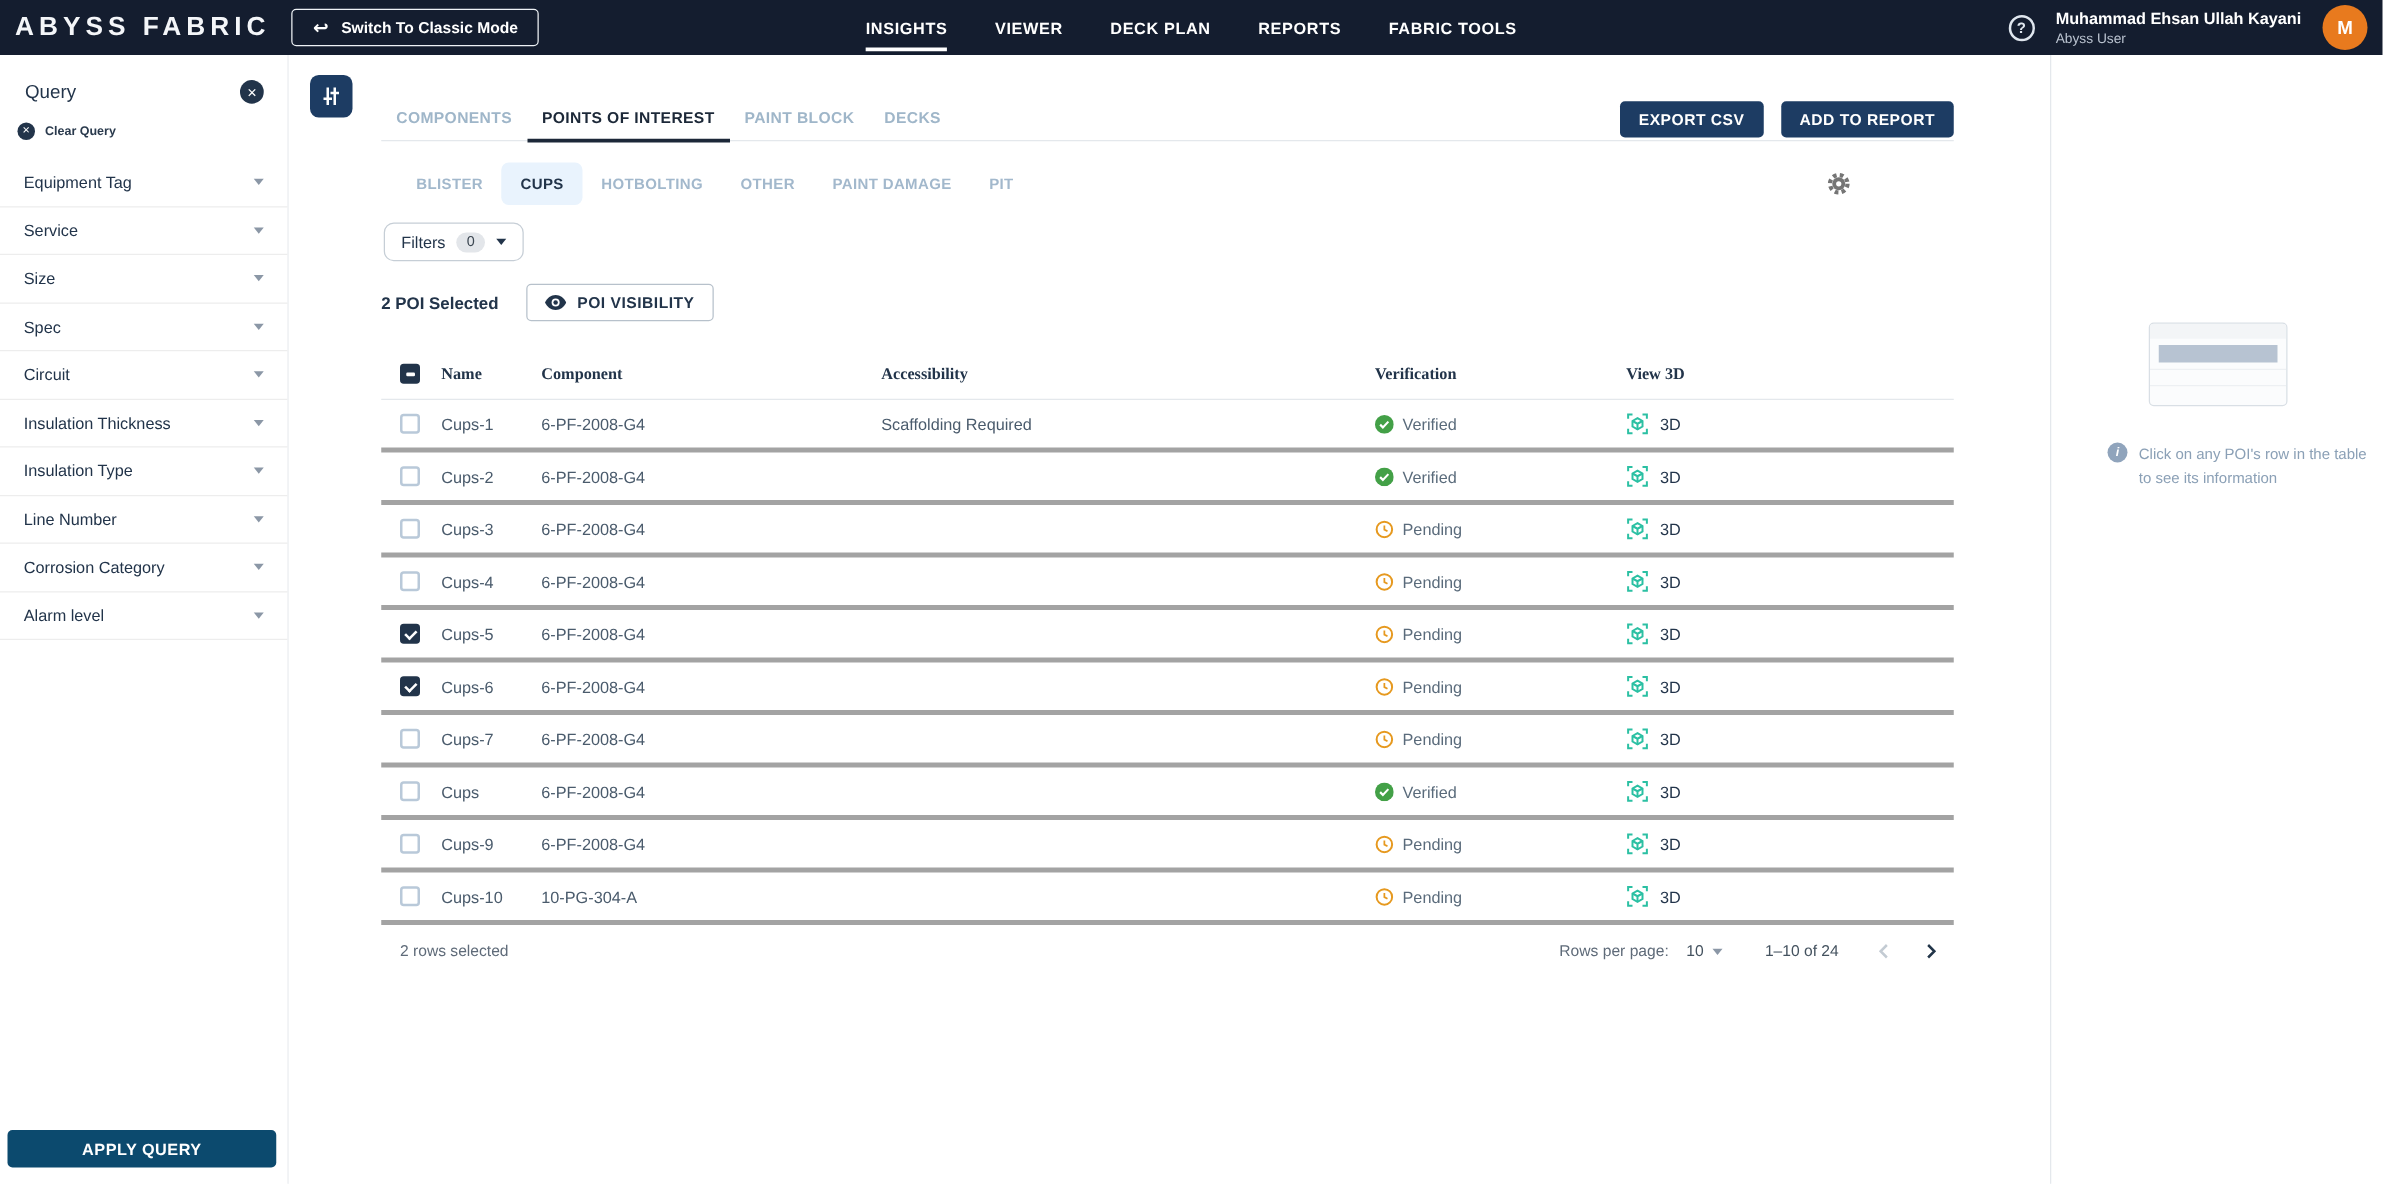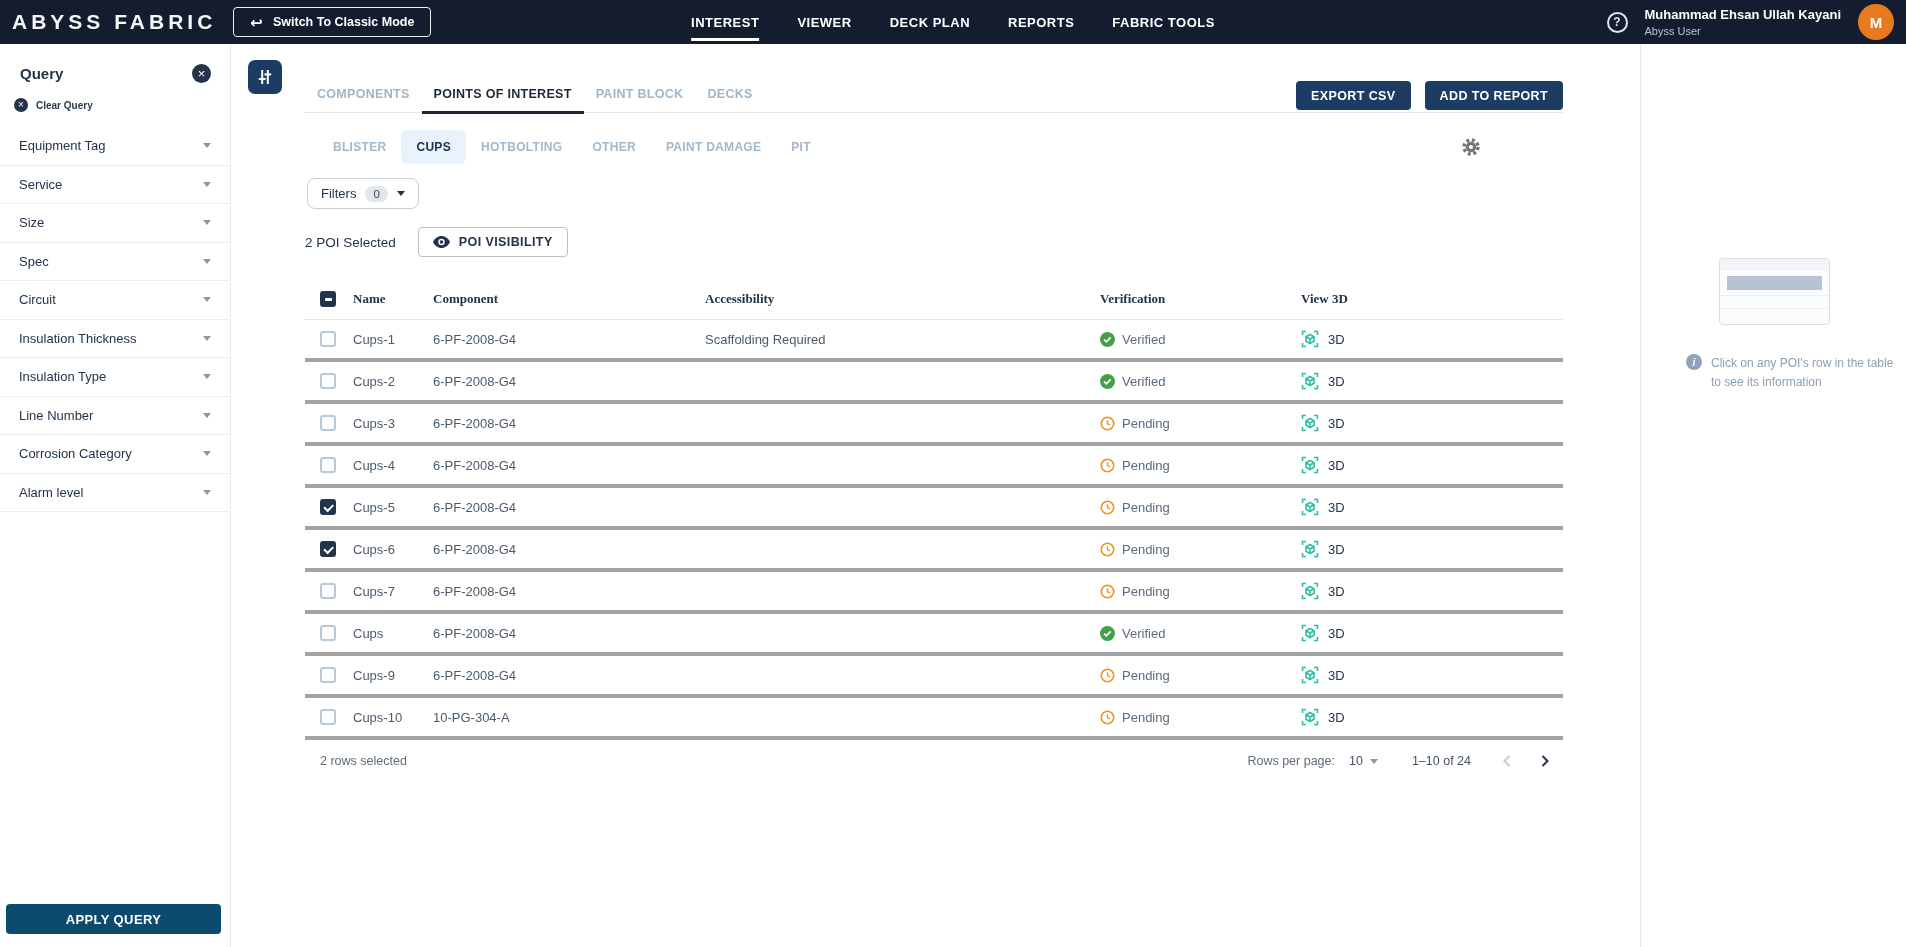--- a/index.html
+++ b/index.html
@@ -25,21 +25,21 @@
     justify-content:center;font-size:12px;font-weight:700;color:#dfe6ee;cursor:pointer;}
   .user-name{font-size:13px;font-weight:700;}
   .user-role{font-size:11px;color:#b9c2cf;margin-top:3px;}
   .avatar{width:36px;height:36px;border-radius:50%;background:#e87a1e;display:flex;align-items:center;
     justify-content:center;font-size:15px;font-weight:700;cursor:pointer;}
 
   
   .sidebar{position:absolute;left:0;top:44px;width:231px;height:903px;background:#fff;
     border-right:1px solid #e7eaee;}
   .sb-head{display:flex;align-items:center;justify-content:space-between;padding:20px 19px 0 20px;}
-  .sb-title{font-size:15px;font-weight:700;color:#22344a;}
+  .sb-title{font-size:15px;font-weight:400;color:#22344a;}
   .circle-x{background:#22344a;color:#fff;border-radius:50%;display:flex;align-items:center;
     justify-content:center;cursor:pointer;line-height:1;}
   .circle-x.lg{width:19px;height:19px;font-size:13px;}
   .circle-x.sm{width:14px;height:14px;font-size:10px;}
   .clear-row{display:flex;align-items:center;gap:8px;margin:15px 0 0 14px;cursor:pointer;width:max-content;}
   .clear-label{font-size:10px;font-weight:700;color:#2a3a4d;}
   .filter-list{margin-top:15px;}
   .filter-item{height:38.5px;display:flex;align-items:center;justify-content:space-between;
     padding:0 19px;border-bottom:1px solid #ededed;cursor:pointer;}
   .filter-label{font-size:13px;font-weight:500;color:#22344a;}
@@ -69,21 +69,21 @@
   .subtab{padding:0 15px;height:34px;display:flex;align-items:center;font-size:12px;font-weight:700;
     letter-spacing:.3px;color:#a2b8cc;border-radius:6px;cursor:pointer;white-space:nowrap;}
   .subtab.active{background:#e9f3fd;color:#22344a;}
   .gear{position:absolute;right:82px;top:50%;transform:translateY(-50%);cursor:pointer;display:flex;}
   .filters-row{margin:14px 0 0 76px;}
   .filters-btn{border:1px solid #c6ced6;border-radius:8px;height:31px;padding:0 13px;background:#fff;
     display:inline-flex;align-items:center;gap:9px;font-size:13px;color:#22344a;cursor:pointer;
     font-family:inherit;}
   .badge{background:#e3e6ea;border-radius:10px;padding:2px 8px;font-size:11.5px;color:#3c4752;}
   .selection-row{margin:18px 0 0 74px;display:flex;align-items:center;gap:22px;height:30px;}
-  .sel-label{font-size:13.5px;font-weight:400;color:#22344a;}
+  .sel-label{font-size:13.5px;font-weight:700;color:#22344a;}
   .visibility-btn{height:30px;border:1px solid #b7c1cb;border-radius:4px;background:#fff;color:#22344a;
     font-weight:700;font-size:12.5px;letter-spacing:.4px;display:inline-flex;align-items:center;gap:9px;
     padding:0 14px;cursor:pointer;font-family:inherit;}
 
   
   .table{margin:22px 77px 0 74px;font-size:13px;}
   .thead{display:flex;align-items:center;height:41px;border-bottom:1px solid #e4e8ec;font-weight:700;
     color:#22344a;font-family:Liberation Serif, serif;}
   .trow{display:flex;align-items:center;height:42px;border-bottom:4px solid #a3a3a3;color:#4a5b6c;
     cursor:pointer;}
@@ -133,21 +133,21 @@
 
 <header class="topnav">
   <div class="logo">ABYSS FABRIC</div>
   <button class="classic-btn">
     <span class="back-arrow">↩</span>
     <span>Switch To Classic Mode</span>
   </button>
   <nav class="nav-items">
 
       <div class="nav-item active">
-        <span>INTEREST</span>
+        <span>INSIGHTS</span>
       </div>
 
       <div class="nav-item">
         <span>VIEWER</span>
       </div>
 
       <div class="nav-item">
         <span>DECK PLAN</span>
       </div>
 

